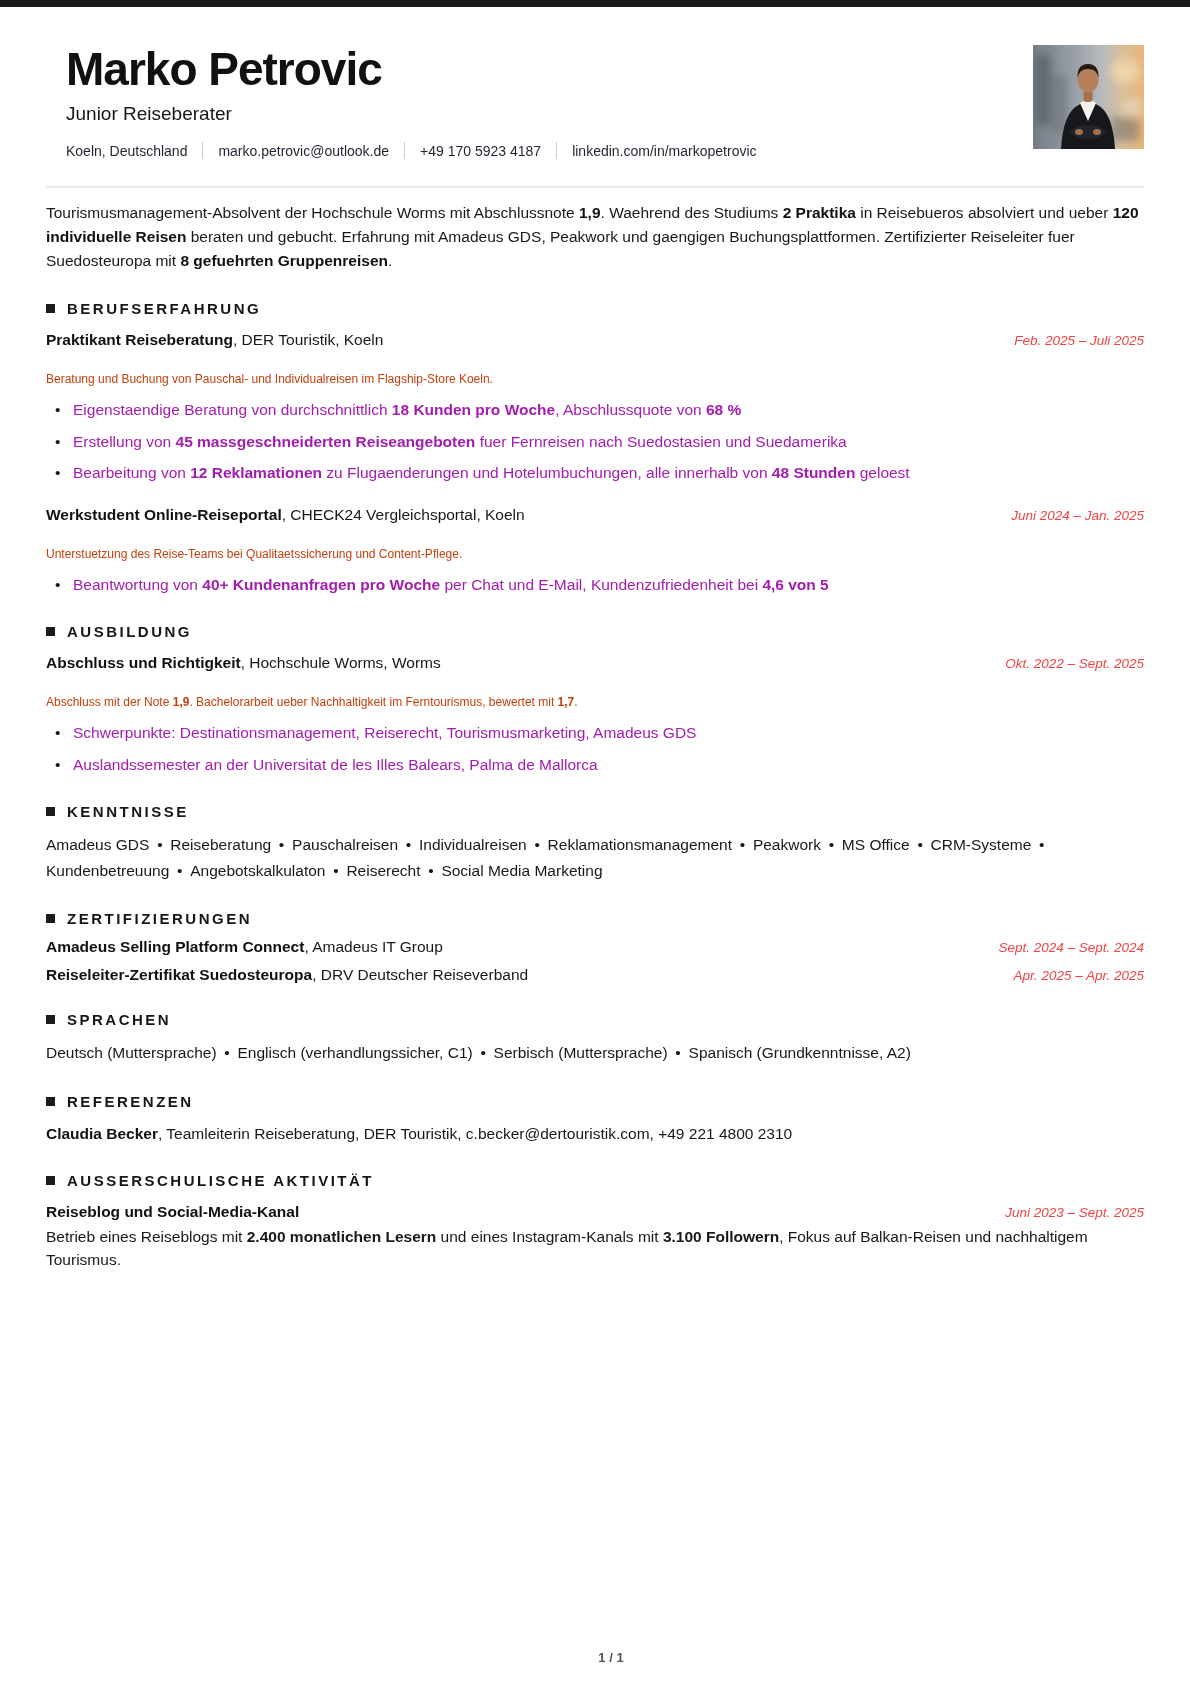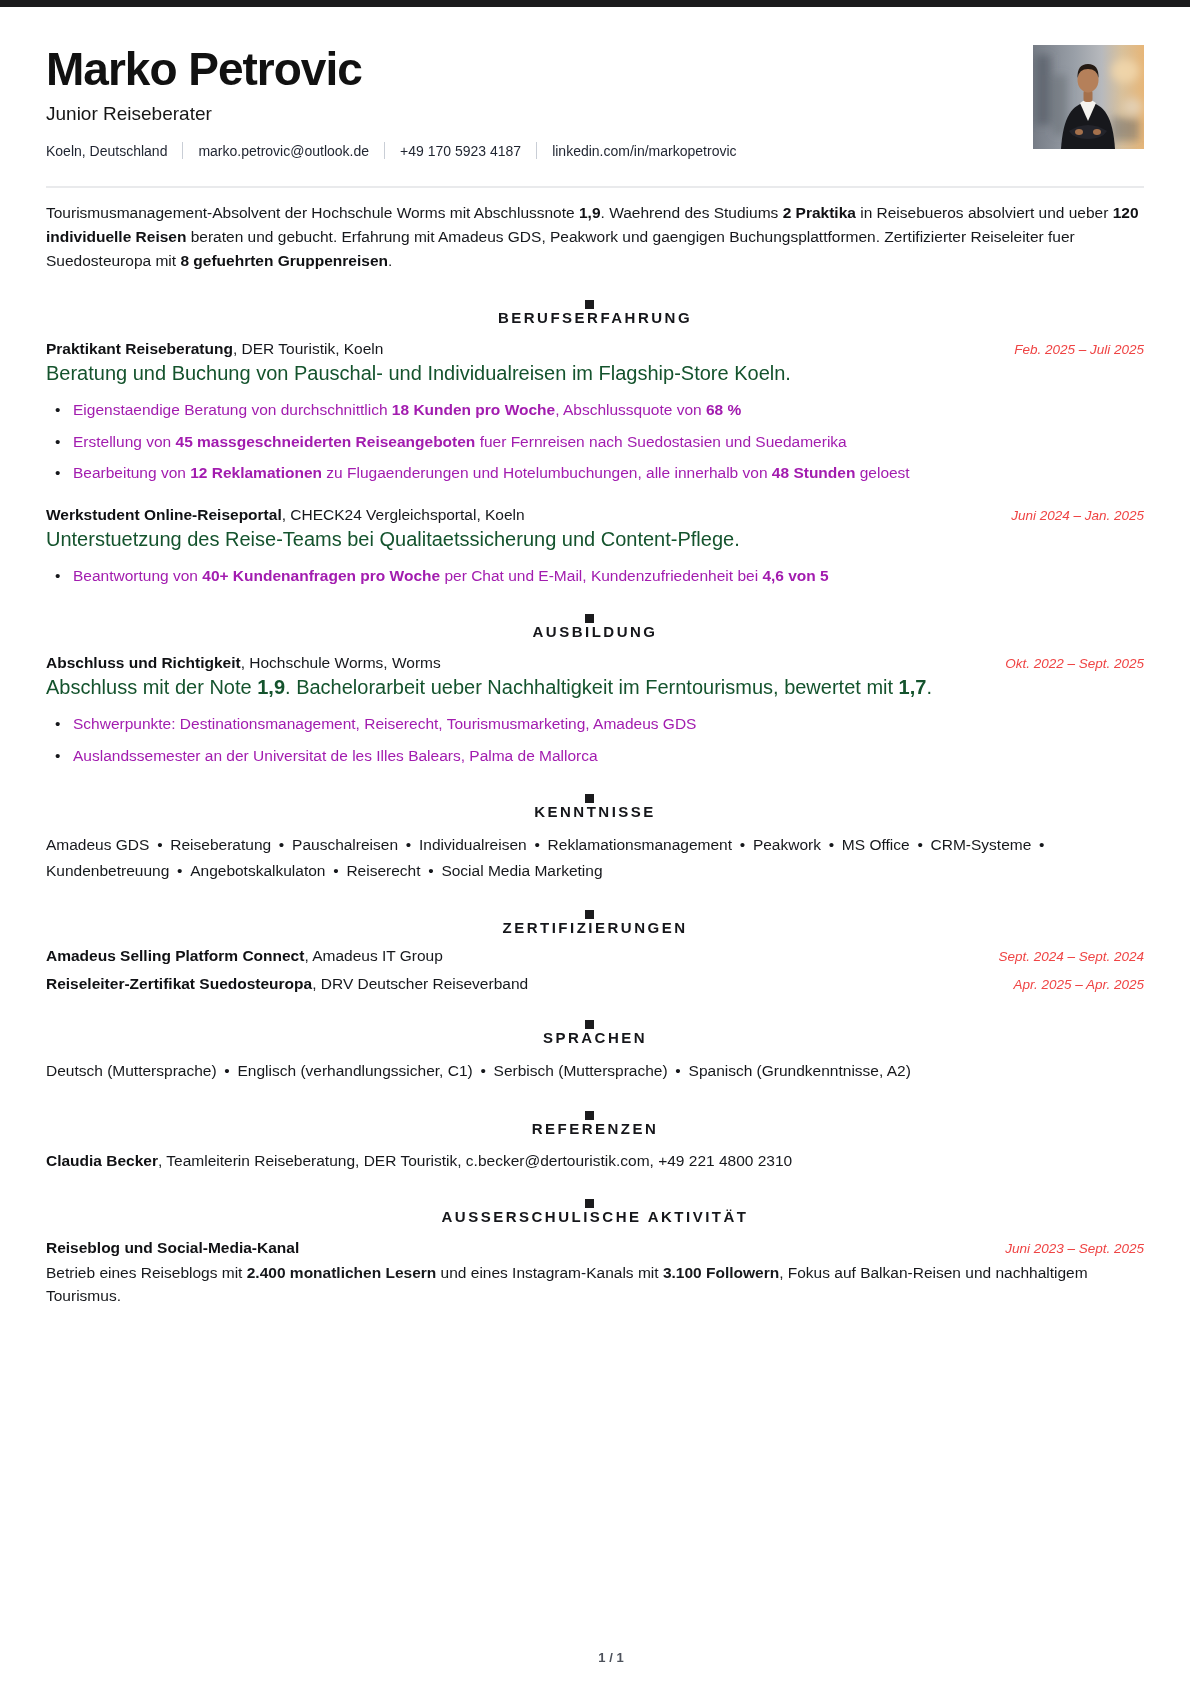--- a/index.html
+++ b/index.html
@@ -9,50 +9,50 @@
     height: 1683px;
     background: #ffffff;
     font-family: "Liberation Sans", "DejaVu Sans", sans-serif;
     color: #141414;
     overflow: hidden;
   }
   .topbar { height: 7px; background: #1b1b1d; width: 100%; }
   .page { padding: 38px 46px 0 46px; }
 
   
-  .header { position: relative; }
+  .header { position: relative; margin-left: 20px; }
   .name { font-size: 46px; font-weight: 800; letter-spacing: -1px; line-height: 1.05; color: #111111; }
   .role { font-size: 19px; margin-top: 10px; color: #161616; }
   .contact { display: flex; align-items: center; margin-top: 17px; font-size: 14px; color: #1f2430; }
   .vsep { display: inline-block; width: 1px; height: 17px; background: #c9ced6; margin: 0 15px; }
   .photo {
     position: absolute; top: 0; right: 0;
     width: 111px; height: 104px; overflow: hidden; background: #9aa0a8;
   }
   .photo svg { display: block; width: 100%; height: 100%; }
 
   .divider { border: none; border-top: 2px solid #e9eaec; margin-top: 27px; }
 
   .summary { margin-top: 13px; font-size: 15.5px; line-height: 1.55; color: #16181c; }
   .summary b, .rich b, .etitle b { font-weight: 700; color: #101114; }
 
   
   .sec-title {
     display: flex; align-items: center;
     margin-top: 27px;
-    font-size: 15px; font-weight: 700; letter-spacing: 2.5px; color: #15161a; flex-direction: column;
+    font-size: 15px; font-weight: 700; letter-spacing: 2.5px; color: #15161a;
   }
   .sq { width: 9px; height: 9px; background: #1b1b1d; margin-right: 12px; flex: none; }
 
   .entry { margin-top: 14px; }
   .entry + .entry { margin-top: 21px; }
   .erow { display: flex; justify-content: space-between; align-items: baseline; gap: 48px; }
   .etitle { font-size: 15.5px; color: #16181c; }
   .edate { font-size: 13.5px; font-style: italic; color: #ef4444; white-space: nowrap; margin-left: 24px; }
-  .esub { margin-top: 0; font-size: 20px; line-height: 1.5; color: #14532d; }
+  .esub { margin-top: 21px; font-size: 12px; line-height: 1.5; color: #c2410c; }
 
   ul.bullets { list-style: none; margin-top: 11px; }
   ul.bullets li {
     position: relative; padding-left: 27px; margin-top: 9px;
     font-size: 15.5px; line-height: 1.45; color: #a21caf;
   }
   ul.bullets li::before { content: "•"; position: absolute; left: 9px; top: 0; color: #16181c; }
 
   .inline-list { margin-top: 12px; font-size: 15.5px; line-height: 1.65; color: #16181c; }
   .rich { margin-top: 12px; font-size: 15.5px; line-height: 1.5; color: #16181c; }

